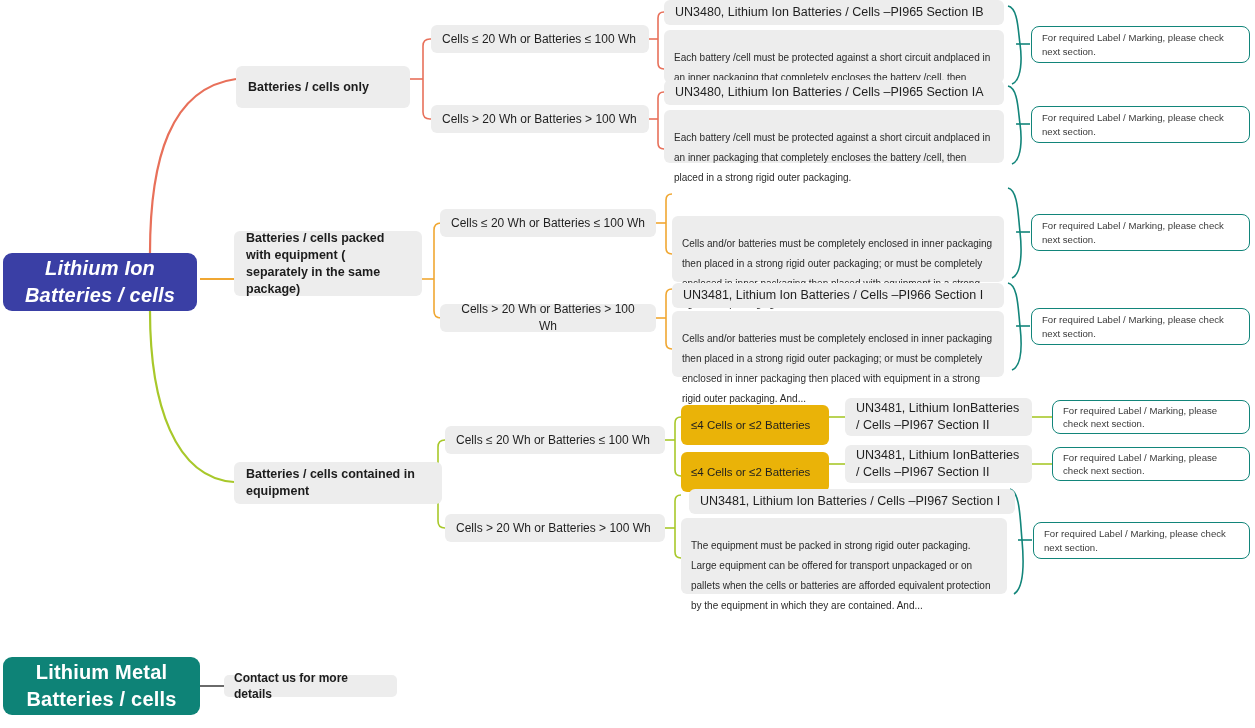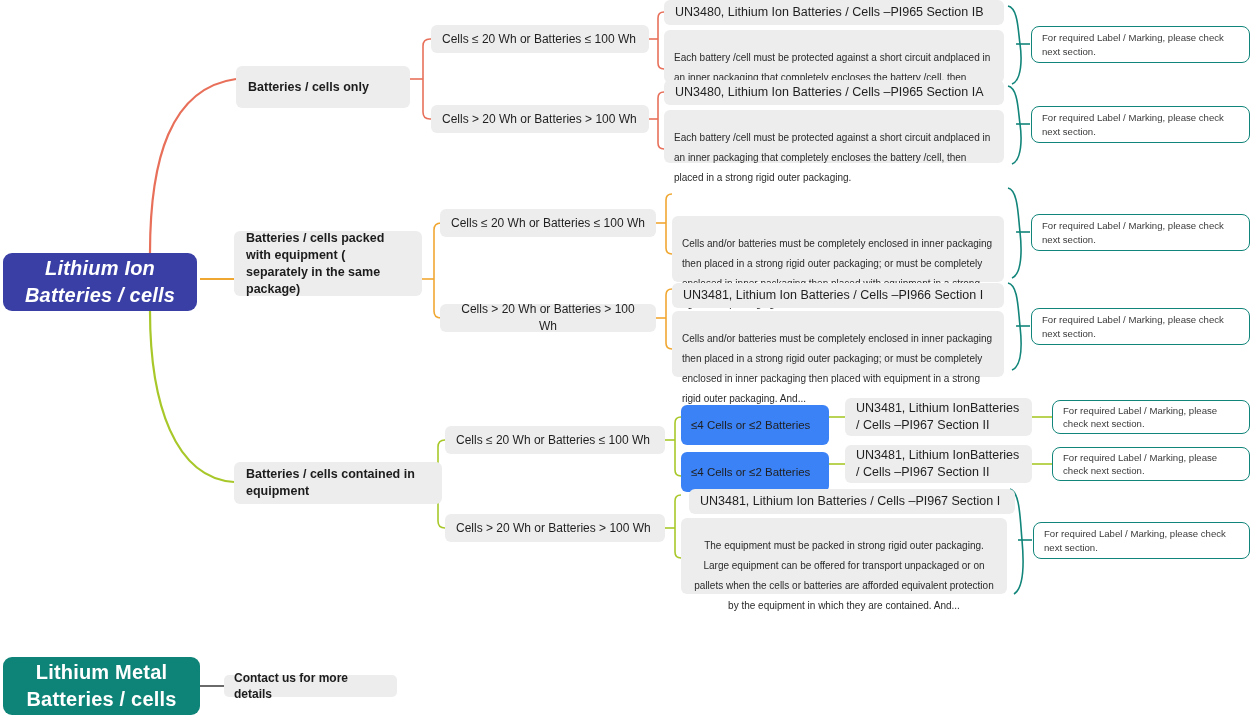--- a/index.html
+++ b/index.html
@@ -42,21 +42,21 @@
   .pill-bold{font-weight:bold;font-size:12.5px;line-height:17px;padding:21px 12px;}
   .pill-cond{font-weight:normal;font-size:12px;line-height:17px;padding:6px 11px;color:#1f1f1f;text-align:center;}
   .pill-title{font-weight:normal;font-size:12.5px;line-height:17px;padding:6px 11px;color:#1f1f1f;}
   .pill-body{
     background:#ededed;border-radius:6px;
     font-size:10px;line-height:20px;color:#2a2a2a;
     padding:18px 10px;box-sizing:border-box;
     display:block;
   }
   .pill-small{
-    background:#3b82f6;border-radius:6px;
+    background:#eab308;border-radius:6px;
     font-size:11.5px;line-height:16px;color:#1f1f1f;
     padding:20px 10px;box-sizing:border-box;display:flex;align-items:center;
   }
   .pill-contact{
     background:#ededed;border-radius:5px;
     font-size:12px;font-weight:bold;line-height:16px;color:#1c1c1c;
     padding:5px 10px;box-sizing:border-box;display:flex;align-items:center;
   }
 
   
@@ -250,20 +250,20 @@
   <div class="node note" style="left:1052px;top:447px;width:198px;height:34px;">
     <span>For required Label / Marking, please check next section.</span>
   </div>
 
   <div class="node pill pill-cond" style="left:445px;top:514px;width:220px;height:28px;">
     <span>Cells &gt; 20 Wh or Batteries &gt; 100 Wh</span>
   </div>
   <div class="node pill pill-title" style="left:681px;top:489px;width:326px;height:25px;margin-left:8px;">
     <span>UN3481, Lithium Ion Batteries / Cells –PI967 Section I</span>
   </div>
-  <div class="node pill-body" style="left:681px;top:518px;width:326px;height:76px;text-align:center;">
+  <div class="node pill-body" style="left:681px;top:518px;width:326px;height:76px;">
     <span>The equipment must be packed in strong rigid outer packaging. Large equipment can be offered for transport unpackaged or on pallets when the cells or batteries are afforded equivalent protection by the equipment in which they are contained. And...</span>
   </div>
   <div class="node note" style="left:1033px;top:522px;width:217px;height:37px;">
     <span>For required Label / Marking, please check next section.</span>
   </div>
 
 </div>
 
 </body></html>

